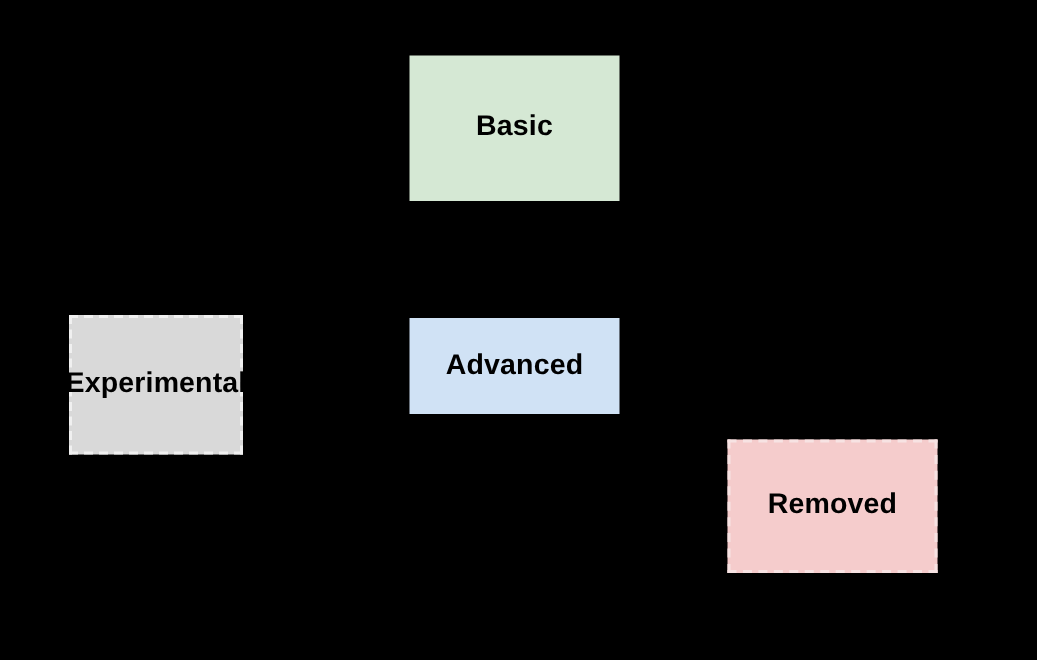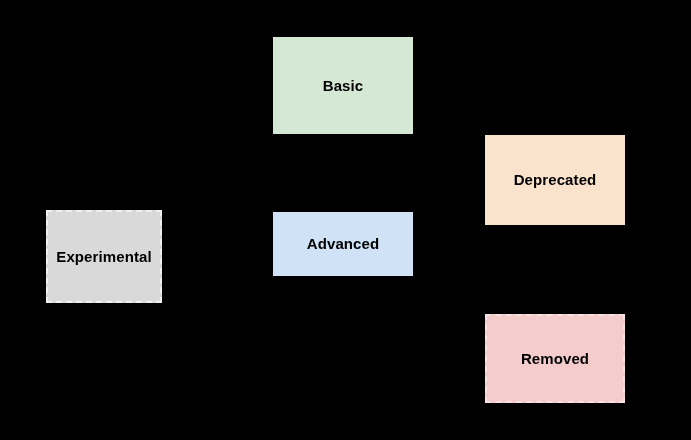--- a/index.html
+++ b/index.html
@@ -20,21 +20,21 @@
   }
   .node {
     position: absolute;
     box-sizing: border-box;
     display: flex;
     align-items: center;
     justify-content: center;
     text-align: center;
     color: #000000;
     font-weight: bold;
-    font-size: 15px;
+    font-size: 19px;
     line-height: 1.2;
     font-family: "Liberation Sans", sans-serif;
     letter-spacing: 0.1px;
     user-select: none;
   }
   .node-label {
     display: block;
     padding: 0 4px;
   }
   
@@ -55,41 +55,37 @@
   }
   #node-deprecated {
     left: 485px;  top: 135px; width: 140px; height: 90px;
     background: #fae3cd;
     border: none;
   }
   #node-removed {
     left: 485px;  top: 293px; width: 140px; height: 89px;
     background: #f5cccc;
     border: 2px dashed #f7e3e3;
-    margin-top: 21px;
   }
 </style>
 </head>
 <body>
 
 <div id="canvas">
 
   <div class="node" id="node-basic">
     <span class="node-label">Basic</span>
   </div>
 
   <div class="node" id="node-experimental">
     <span class="node-label">Experimental</span>
   </div>
 
   <div class="node" id="node-advanced">
     <span class="node-label">Advanced</span>
   </div>
 
-  <div class="node" id="node-deprecated">
-    <span class="node-label">Deprecated</span>
-  </div>
 
   <div class="node" id="node-removed">
     <span class="node-label">Removed</span>
   </div>
 
 </div>
 
 </body></html>

